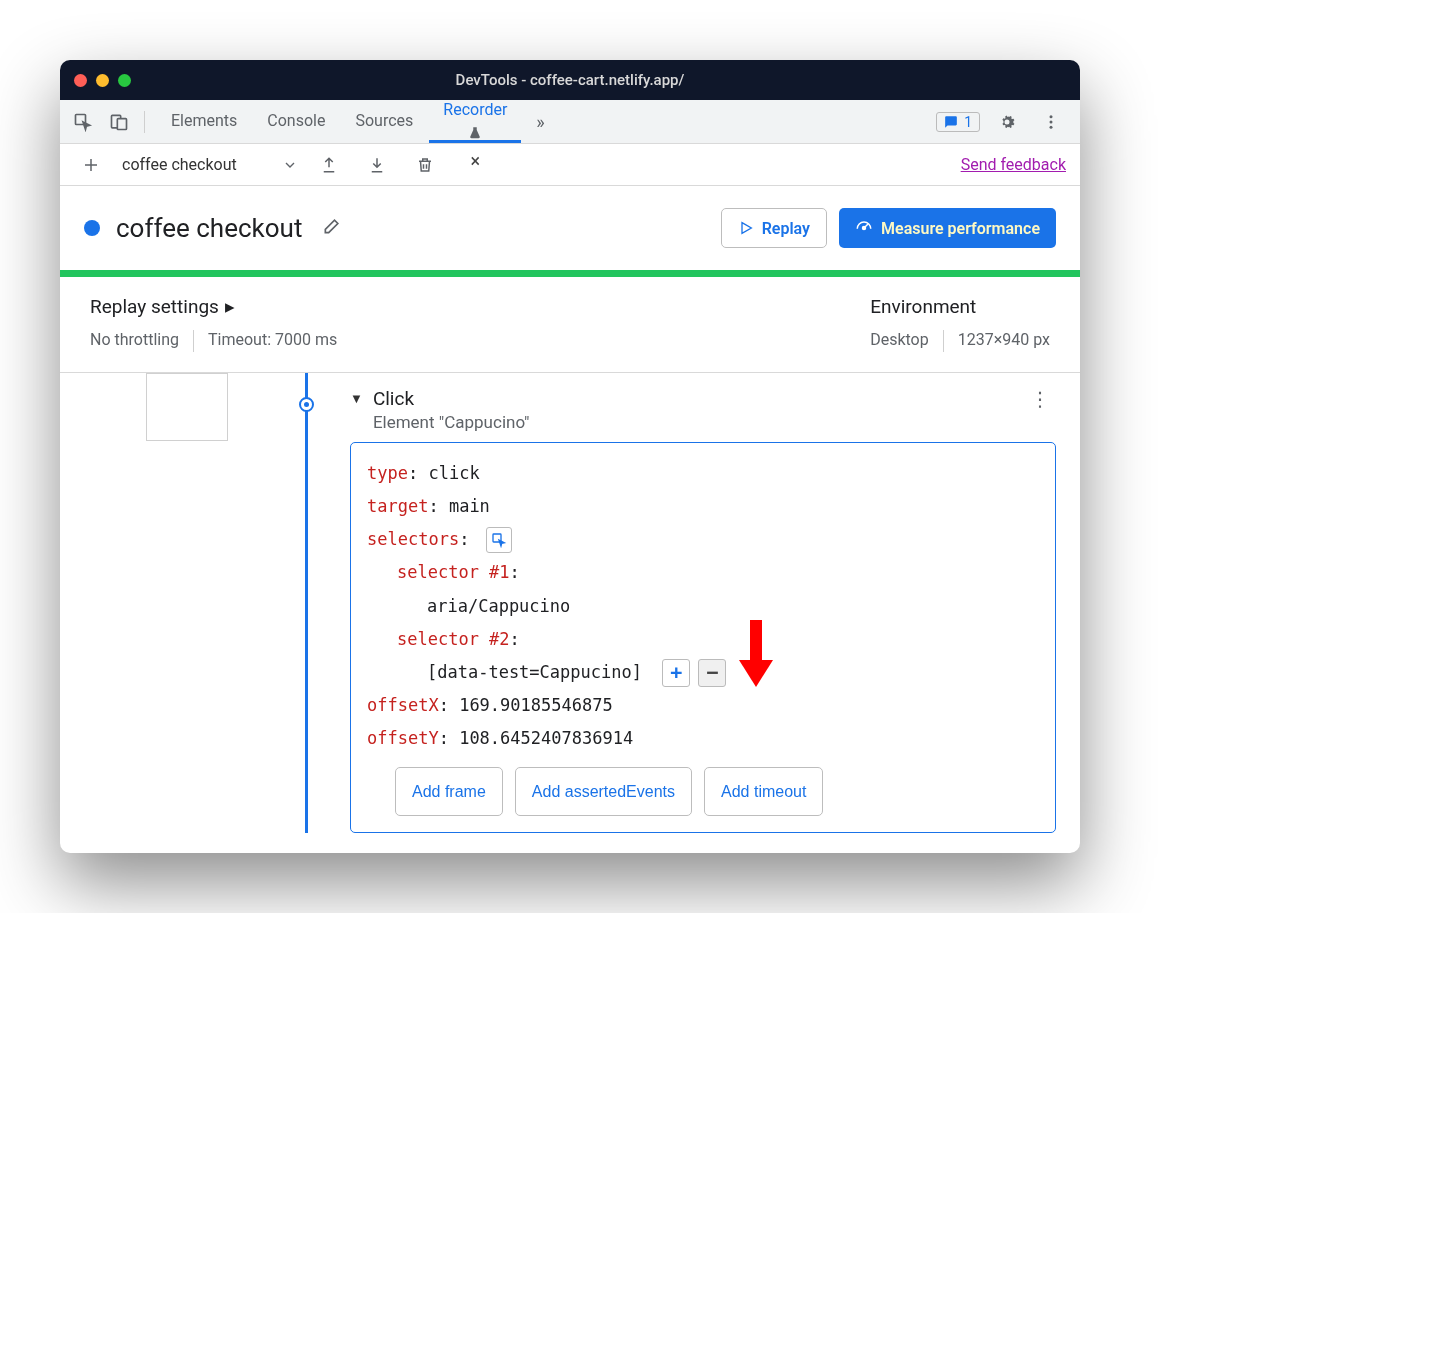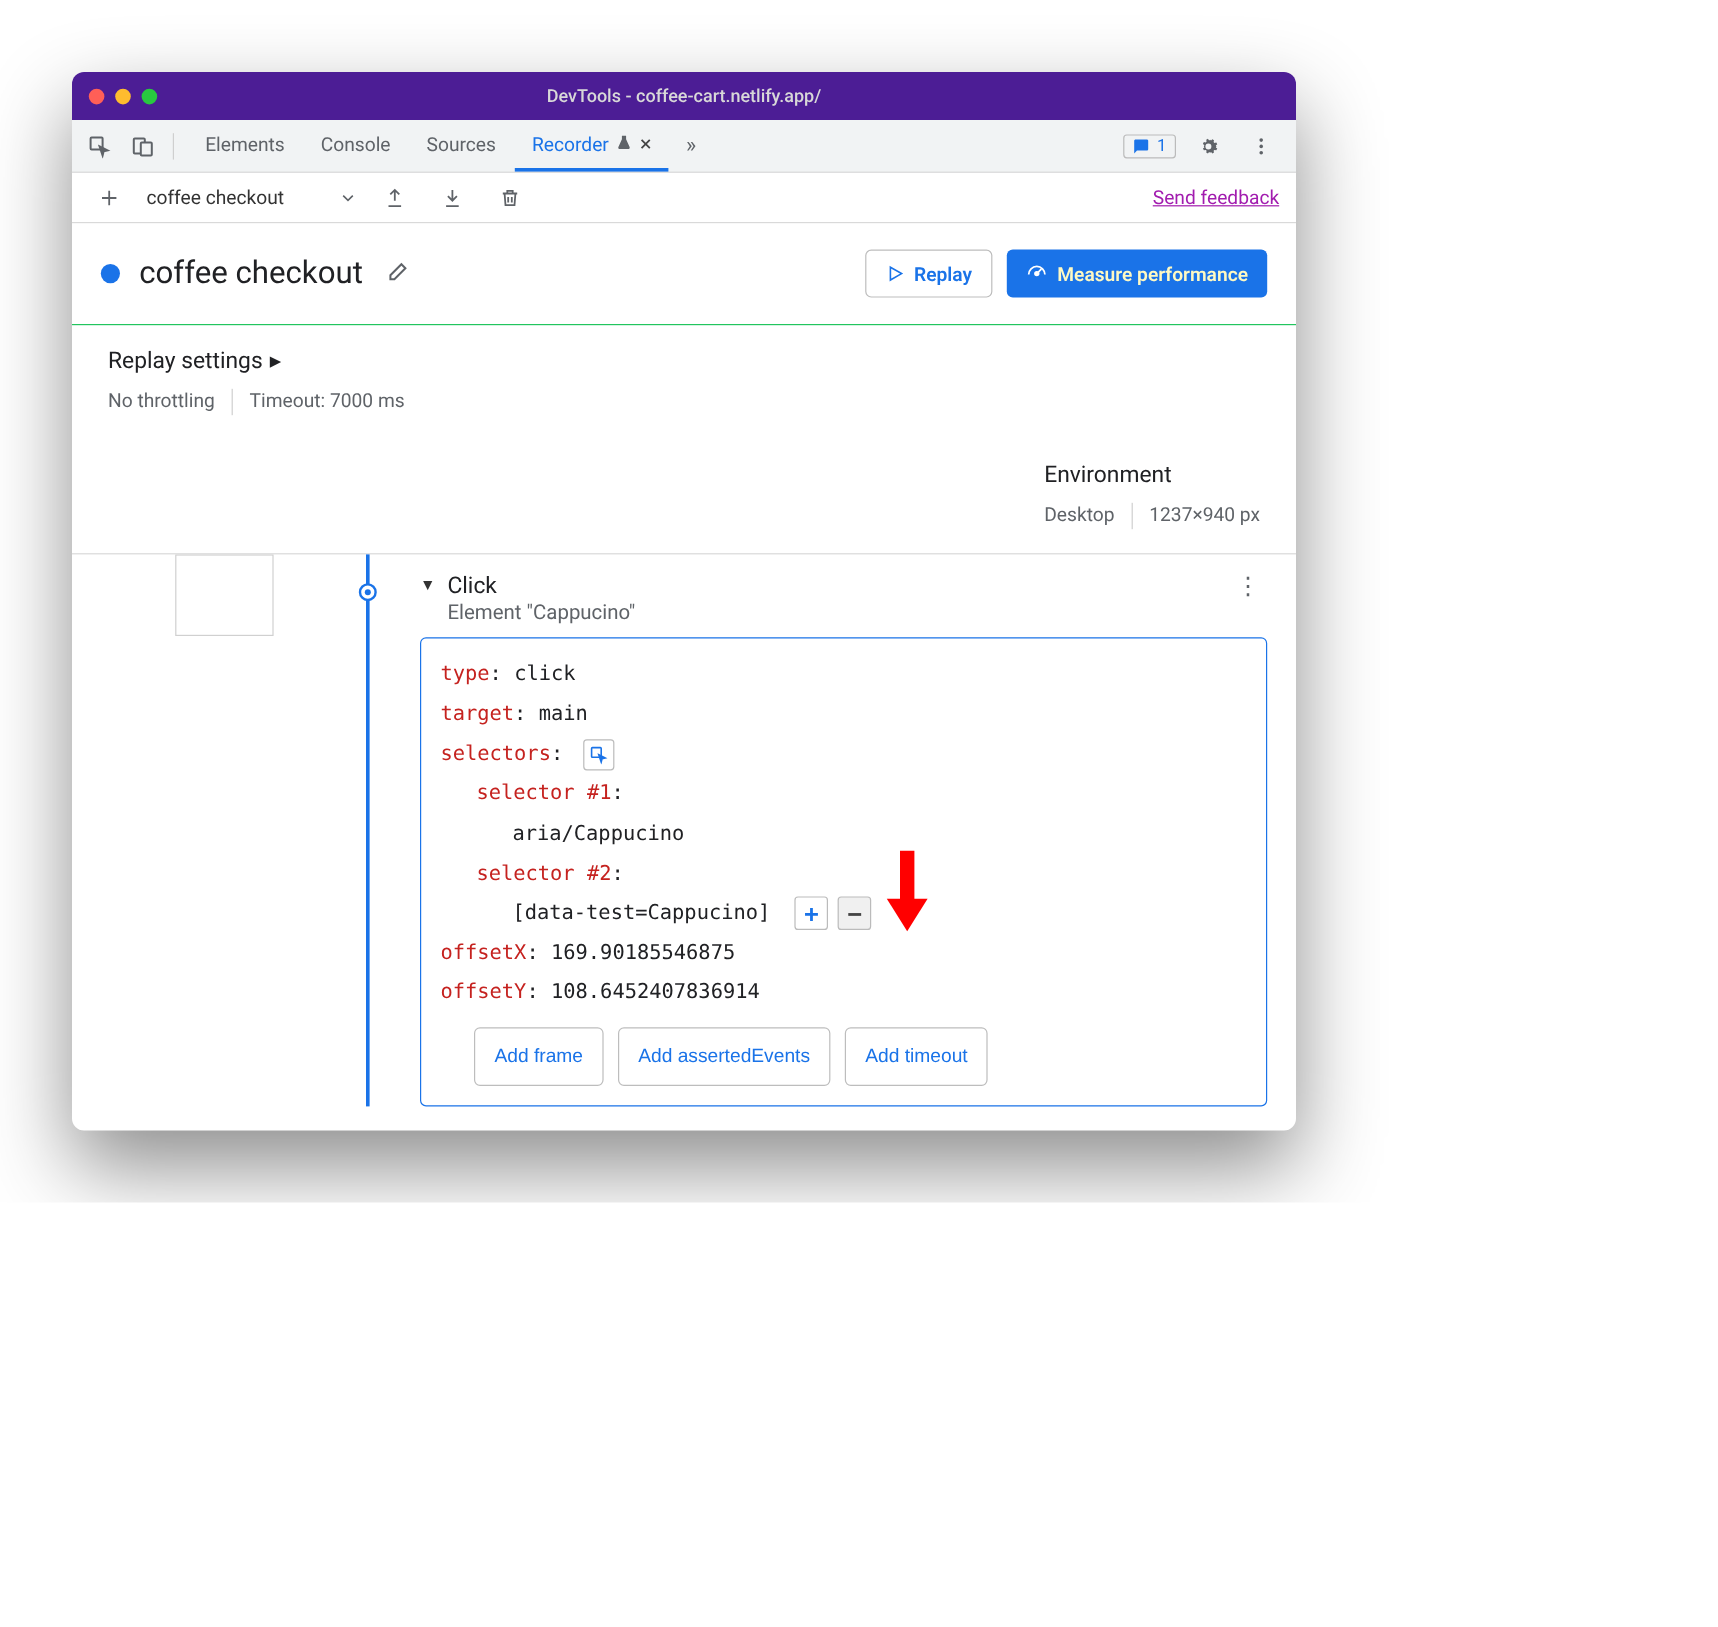--- a/index.html
+++ b/index.html
@@ -12,21 +12,21 @@
   }
   .window {
     width: 1020px;
     border-radius: 10px;
     overflow: hidden;
     box-shadow: 0 30px 70px rgba(0,0,0,0.45);
     background: #fff;
   }
   
   .titlebar {
-    background: #4c1d95;
+    background: #0f172a;
     height: 40px;
     display: flex;
     align-items: center;
     padding: 0 14px;
     position: relative;
   }
   .traffic { display: flex; gap: 9px; }
   .dot { width: 13px; height: 13px; border-radius: 50%; }
   .dot.red { background: #ff5f57; }
   .dot.yellow { background: #febc2e; }
@@ -59,21 +59,21 @@
     padding: 0 14px;
     height: 100%;
     display: flex;
     align-items: center;
     gap: 6px;
     color: #5f6368;
     border-bottom: 3px solid transparent;
     cursor: pointer;
     font-size: 16px;
   }
-  .tab.active { color: #1a73e8; border-bottom-color: #1a73e8; }
+  .tab.active { color: #1a73e8; border-bottom-color: #1a73e8; flex-direction: column; }
   .tab .close { font-size: 18px; color: #444; }
   .tabstrip-right { margin-left: auto; display: flex; align-items: center; gap: 10px; padding-right: 6px;}
   .issues-badge {
     display: flex; align-items: center; gap: 6px;
     border: 1px solid #bbb; border-radius: 3px;
     padding: 1px 7px; color: #1a73e8;
     font-size: 14px;
   }
   .issues-badge svg { fill: #1a73e8; }
   
@@ -104,23 +104,22 @@
     padding: 0 16px;
     display: flex; align-items: center; gap: 8px;
     font-size: 16px; font-weight: 600;
     cursor: pointer;
   }
   .btn.outline { border: 1.5px solid #bdbdbd; color: #1a73e8; background: #fff; }
   .btn.primary { background: #1a73e8; color: #fef9c3; border: none; }
   
   .settings-row {
     display: flex;
-    border-top: 1px solid #22c55e;
+    border-top: 7px solid #22c55e;
     border-bottom: 1px solid #d9d9d9;
-    flex-direction: column;
   }
   .settings-col {
     padding: 18px 30px 20px 30px;
   }
   .settings-col.left { flex: 1; }
   .settings-col.right { margin-left: auto; }
   .settings-title { font-size: 19px; font-weight: 400; margin-bottom: 12px; color: #202124; display: flex; align-items: center; gap: 6px;}
   .settings-sub { color: #5f6368; font-size: 16px; display: flex; align-items: flex-start; gap: 14px;}
   .vsep { display:inline-block; width:1px; height:22px; background:#cfcfcf; }
   

